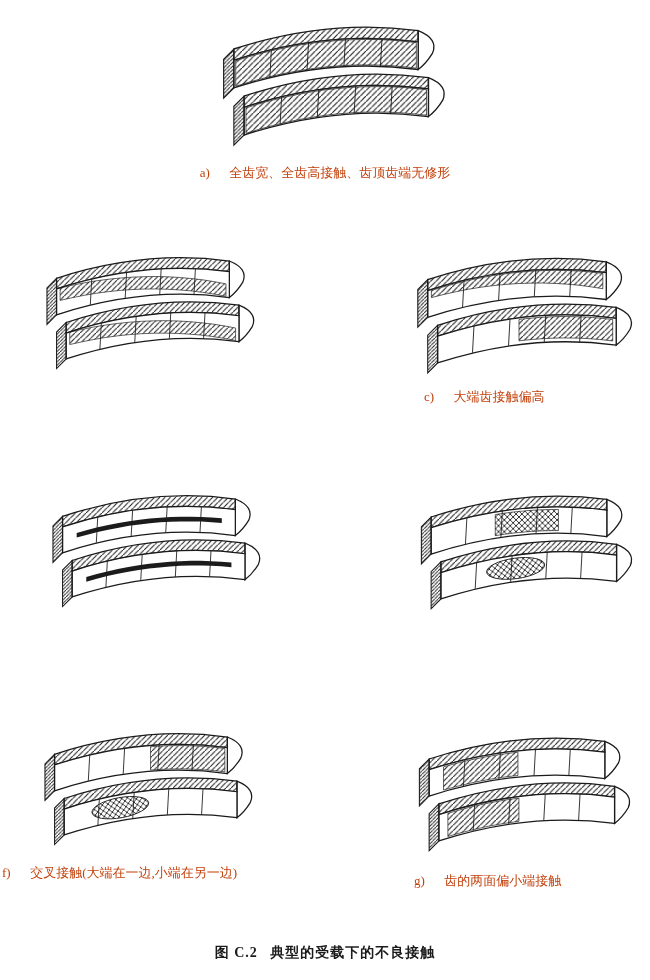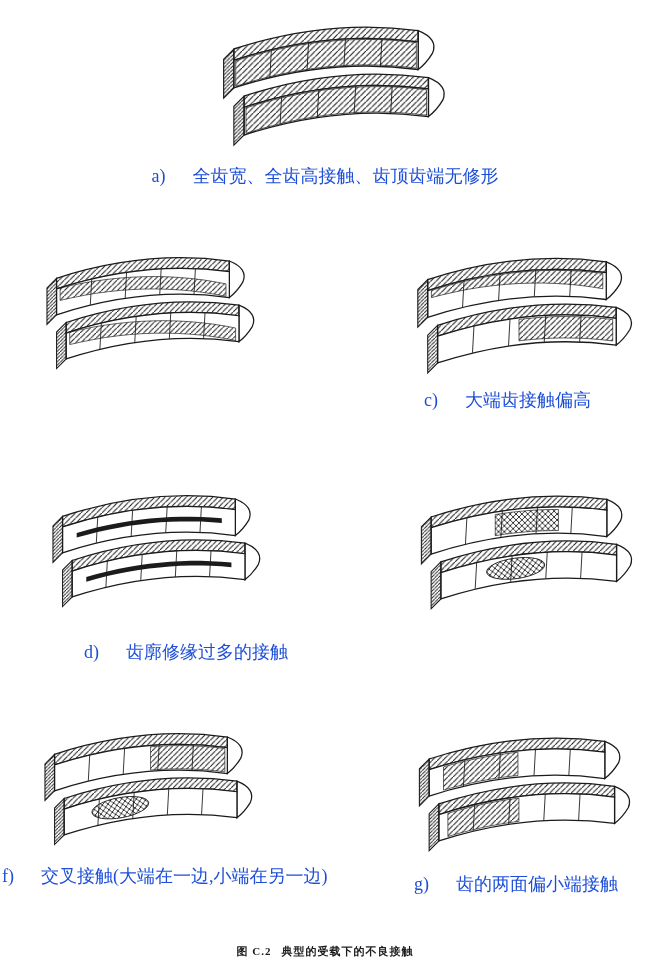--- a/index.html
+++ b/index.html
@@ -1,25 +1,25 @@
 <!DOCTYPE html>
 <html><head>
 <meta charset="utf-8">
 <style>
   html,body{margin:0;padding:0}
   body{background:#ffffff}
   .page{position:relative;width:650px;height:980px;background:#ffffff;margin:0 auto;
         font-family:"Liberation Serif","DejaVu Serif",serif;color:#1b1b1b;overflow:hidden}
   .fig{position:absolute}
   .fig svg{display:block;width:100%;height:auto}
-  .cap{position:absolute;font-size:18px;white-space:nowrap;color:#1d4ed8}
+  .cap{position:absolute;font-size:13px;white-space:nowrap;color:#c2410c}
   .cap .lab{margin-right:1.5em}
   .cap-center{left:0;width:650px;text-align:center}
   .fig-title{position:absolute;top:944px;left:0;width:650px;text-align:center;
-             font-weight:bold;font-size:11px;letter-spacing:1px}
+             font-weight:bold;font-size:14px;letter-spacing:1px}
   .fig-title .tnum{margin-right:0.9em}
 </style>
 </head>
 <body>
 
 <div class="page">
 
   <svg style="position:absolute;width:0;height:0" aria-hidden="true">
     <defs>
       <pattern id="hatch" width="5.5" height="5.5" patternUnits="userSpaceOnUse">
@@ -124,23 +124,20 @@
         <line x1="144.95999999999998" y1="32.120000000000005" x2="143.45999999999998" y2="59.120000000000005" stroke="#1b1b1b" stroke-width="0.9"></line>
         <line x1="180.64000000000004" y1="31.880000000000003" x2="179.14000000000004" y2="58.88" stroke="#1b1b1b" stroke-width="0.9"></line>
         <line x1="82.64000000000003" y1="88.68000000000002" x2="81.14000000000003" y2="115.68000000000002" stroke="#1b1b1b" stroke-width="0.9"></line>
         <line x1="118.96000000000001" y1="81.72" x2="117.46000000000001" y2="108.72" stroke="#1b1b1b" stroke-width="0.9"></line>
         <line x1="154.95999999999998" y1="78.12" x2="153.45999999999998" y2="105.12" stroke="#1b1b1b" stroke-width="0.9"></line>
         <line x1="190.64000000000001" y1="77.88000000000001" x2="189.14000000000001" y2="104.88000000000001" stroke="#1b1b1b" stroke-width="0.9"></line>
         <path d="M36,42 L36,80 L26,90 L26,52 Z" fill="url(#wallhatch)" stroke="#1b1b1b" stroke-width="1.1"></path>
         <path d="M46,88 L46,126 L36,136 L36,98 Z" fill="url(#wallhatch)" stroke="#1b1b1b" stroke-width="1.1"></path>
       </svg>
   </div>
-  <div class="cap" style="left:84px;top:640px">
-    <span class="lab">d)</span><span>齿廓修缘过多的接触</span>
-  </div>
 
   <div class="fig" style="left:396px;top:476px;width:244px">
     <svg viewBox="0 0 250 142">
         <path d="M216,24 Q236,32 230,46 Q224,56 216,62 Z" fill="#fff" stroke="#1b1b1b" stroke-width="1.3"></path>
         <path d="M226,70 Q246,78 240,92 Q234,102 226,108 Z" fill="#fff" stroke="#1b1b1b" stroke-width="1.3"></path>
         <path d="M36,42 Q128,12 216,24 L216,35 Q128,23 36,53 Z" fill="url(#hatch)" stroke="#1b1b1b" stroke-width="1.3"></path>
         <path d="M36,53 Q128,23 216,35 L216,62 Q128,50 36,80 Z" fill="#fff" stroke="#1b1b1b" stroke-width="1.3"></path>
         <path d="M46,88 Q138,58 226,70 L226,81 Q138,69 46,99 Z" fill="url(#hatch)" stroke="#1b1b1b" stroke-width="1.3"></path>
         <path d="M46,99 Q138,69 226,81 L226,108 Q138,96 46,126 Z" fill="#fff" stroke="#1b1b1b" stroke-width="1.3"></path>
         <path d="M101.7,39.5 L106.4,38.8 L111.0,38.1 L115.7,37.5 L120.3,36.9 L124.9,36.4 L129.6,36.0 L134.2,35.5 L138.8,35.2 L143.4,34.9 L148.0,34.7 L152.6,34.5 L157.2,34.4 L161.8,34.3 L166.4,34.3 L166.4,55.9 L161.8,55.9 L157.2,56.0 L152.6,56.1 L148.0,56.3 L143.4,56.5 L138.8,56.8 L134.2,57.1 L129.6,57.6 L124.9,58.0 L120.3,58.5 L115.7,59.1 L111.0,59.7 L106.4,60.4 L101.7,61.1 Z" fill="url(#xhatch)" stroke="#1b1b1b" stroke-width="0.7" stroke-linejoin="round"></path>

